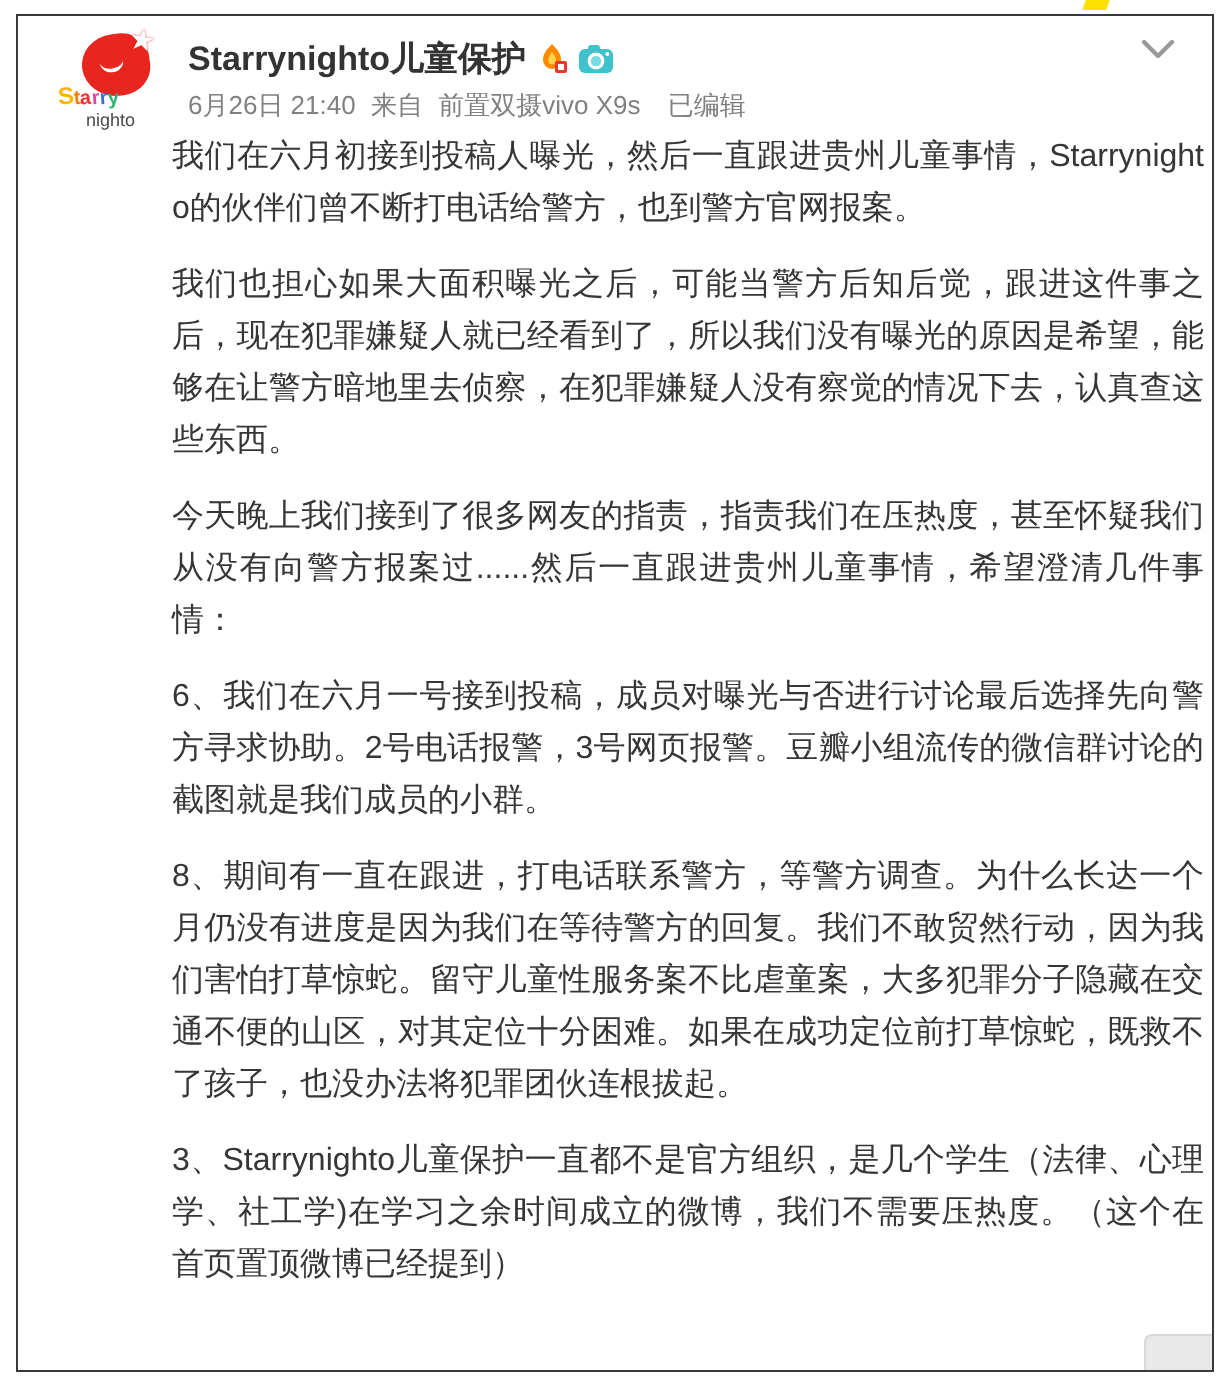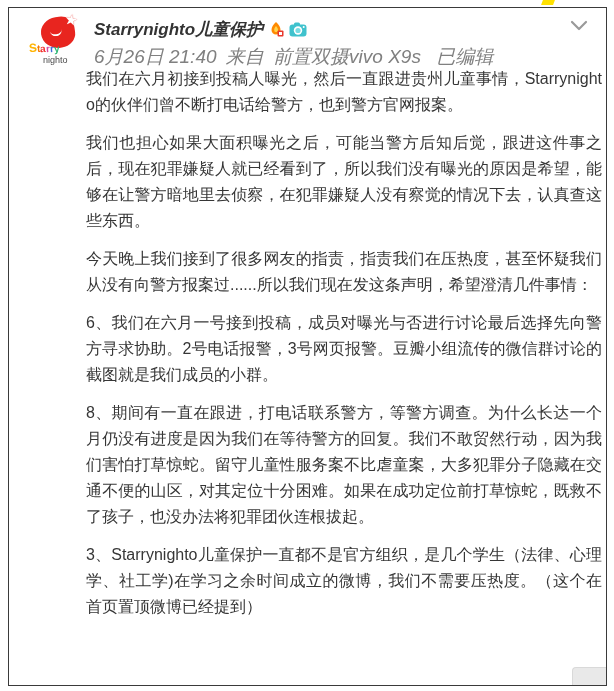--- a/index.html
+++ b/index.html
@@ -54,29 +54,29 @@
   .avatar-word span:nth-child(2){ color:#f77c00; }
   .avatar-word span:nth-child(3){ color:#f23030; }
   .avatar-word span:nth-child(4){ color:#d948a0; }
   .avatar-word span:nth-child(5){ color:#3f6ad8; }
   .avatar-word span:nth-child(6){ color:#2ab573; }
   .avatar-sub {
     position: absolute; left: 14px; top: 40px; width: 44px;
     font-weight: normal; font-size: 9px; color: #4a4a4a; line-height: 10px;
   }
 
-  .head-texts { margin-left: 7px; padding-top: 2px; font-style: italic; }
+  .head-texts { margin-left: 7px; padding-top: 2px; }
   .name-row { display: flex; align-items: center; height: 24px; }
   .username {
     font-size: 17px; font-weight: bold; color: #333333;
     cursor: pointer; white-space: nowrap;
   }
   .badge { margin-left: 5px; display: inline-flex; cursor: pointer; }
   .meta-row {
-    margin-top: 3px; font-size: 19px; color: #808080; white-space: nowrap;
+    margin-top: 3px; font-size: 13px; color: #808080; white-space: nowrap;
   }
   .meta-row span { margin-right: 4px; }
   .meta-edited { margin-left: 6px; }
 
   .chevron {
     position: absolute; right: 18px; top: 10px; width: 18px; height: 12px;
     cursor: pointer;
   }
 
   
@@ -148,21 +148,21 @@
 
     <div class="chevron">
       <svg width="18" height="12" viewBox="0 0 18 12">
         <polyline points="2,2 9,9 16,2" fill="none" stroke="#9a9a9a" stroke-width="2.2" stroke-linecap="round" stroke-linejoin="round"></polyline>
       </svg>
     </div>
 
     <div class="content">
       <p>我们在六月初接到投稿人曝光，然后一直跟进贵州儿童事情，Starrynighto的伙伴们曾不断打电话给警方，也到警方官网报案。</p>
       <p>我们也担心如果大面积曝光之后，可能当警方后知后觉，跟进这件事之后，现在犯罪嫌疑人就已经看到了，所以我们没有曝光的原因是希望，能够在让警方暗地里去侦察，在犯罪嫌疑人没有察觉的情况下去，认真查这些东西。</p>
-      <p>今天晚上我们接到了很多网友的指责，指责我们在压热度，甚至怀疑我们从没有向警方报案过......所以我们现在发这条声明，希望澄清几件事情：</p>
+      <p>今天晚上我们接到了很多网友的指责，指责我们在压热度，甚至怀疑我们从没有向警方报案过......然后一直跟进贵州儿童事情，希望澄清几件事情：</p>
       <p>6、我们在六月一号接到投稿，成员对曝光与否进行讨论最后选择先向警方寻求协助。2号电话报警，3号网页报警。豆瓣小组流传的微信群讨论的截图就是我们成员的小群。</p>
       <p>8、期间有一直在跟进，打电话联系警方，等警方调查。为什么长达一个月仍没有进度是因为我们在等待警方的回复。我们不敢贸然行动，因为我们害怕打草惊蛇。留守儿童性服务案不比虐童案，大多犯罪分子隐藏在交通不便的山区，对其定位十分困难。如果在成功定位前打草惊蛇，既救不了孩子，也没办法将犯罪团伙连根拔起。</p>
       <p>
         <span>3、Starrynighto儿童保护一直都不是官方组织，是几个学生（法律、心理学、社工学)在学习之余时间成立的微博，我们不需要压热度。（这个在首页置顶微博已经提到）</span>
       </p>
     </div>
 
     <div class="corner-box"></div>
   </div>
 </div>

